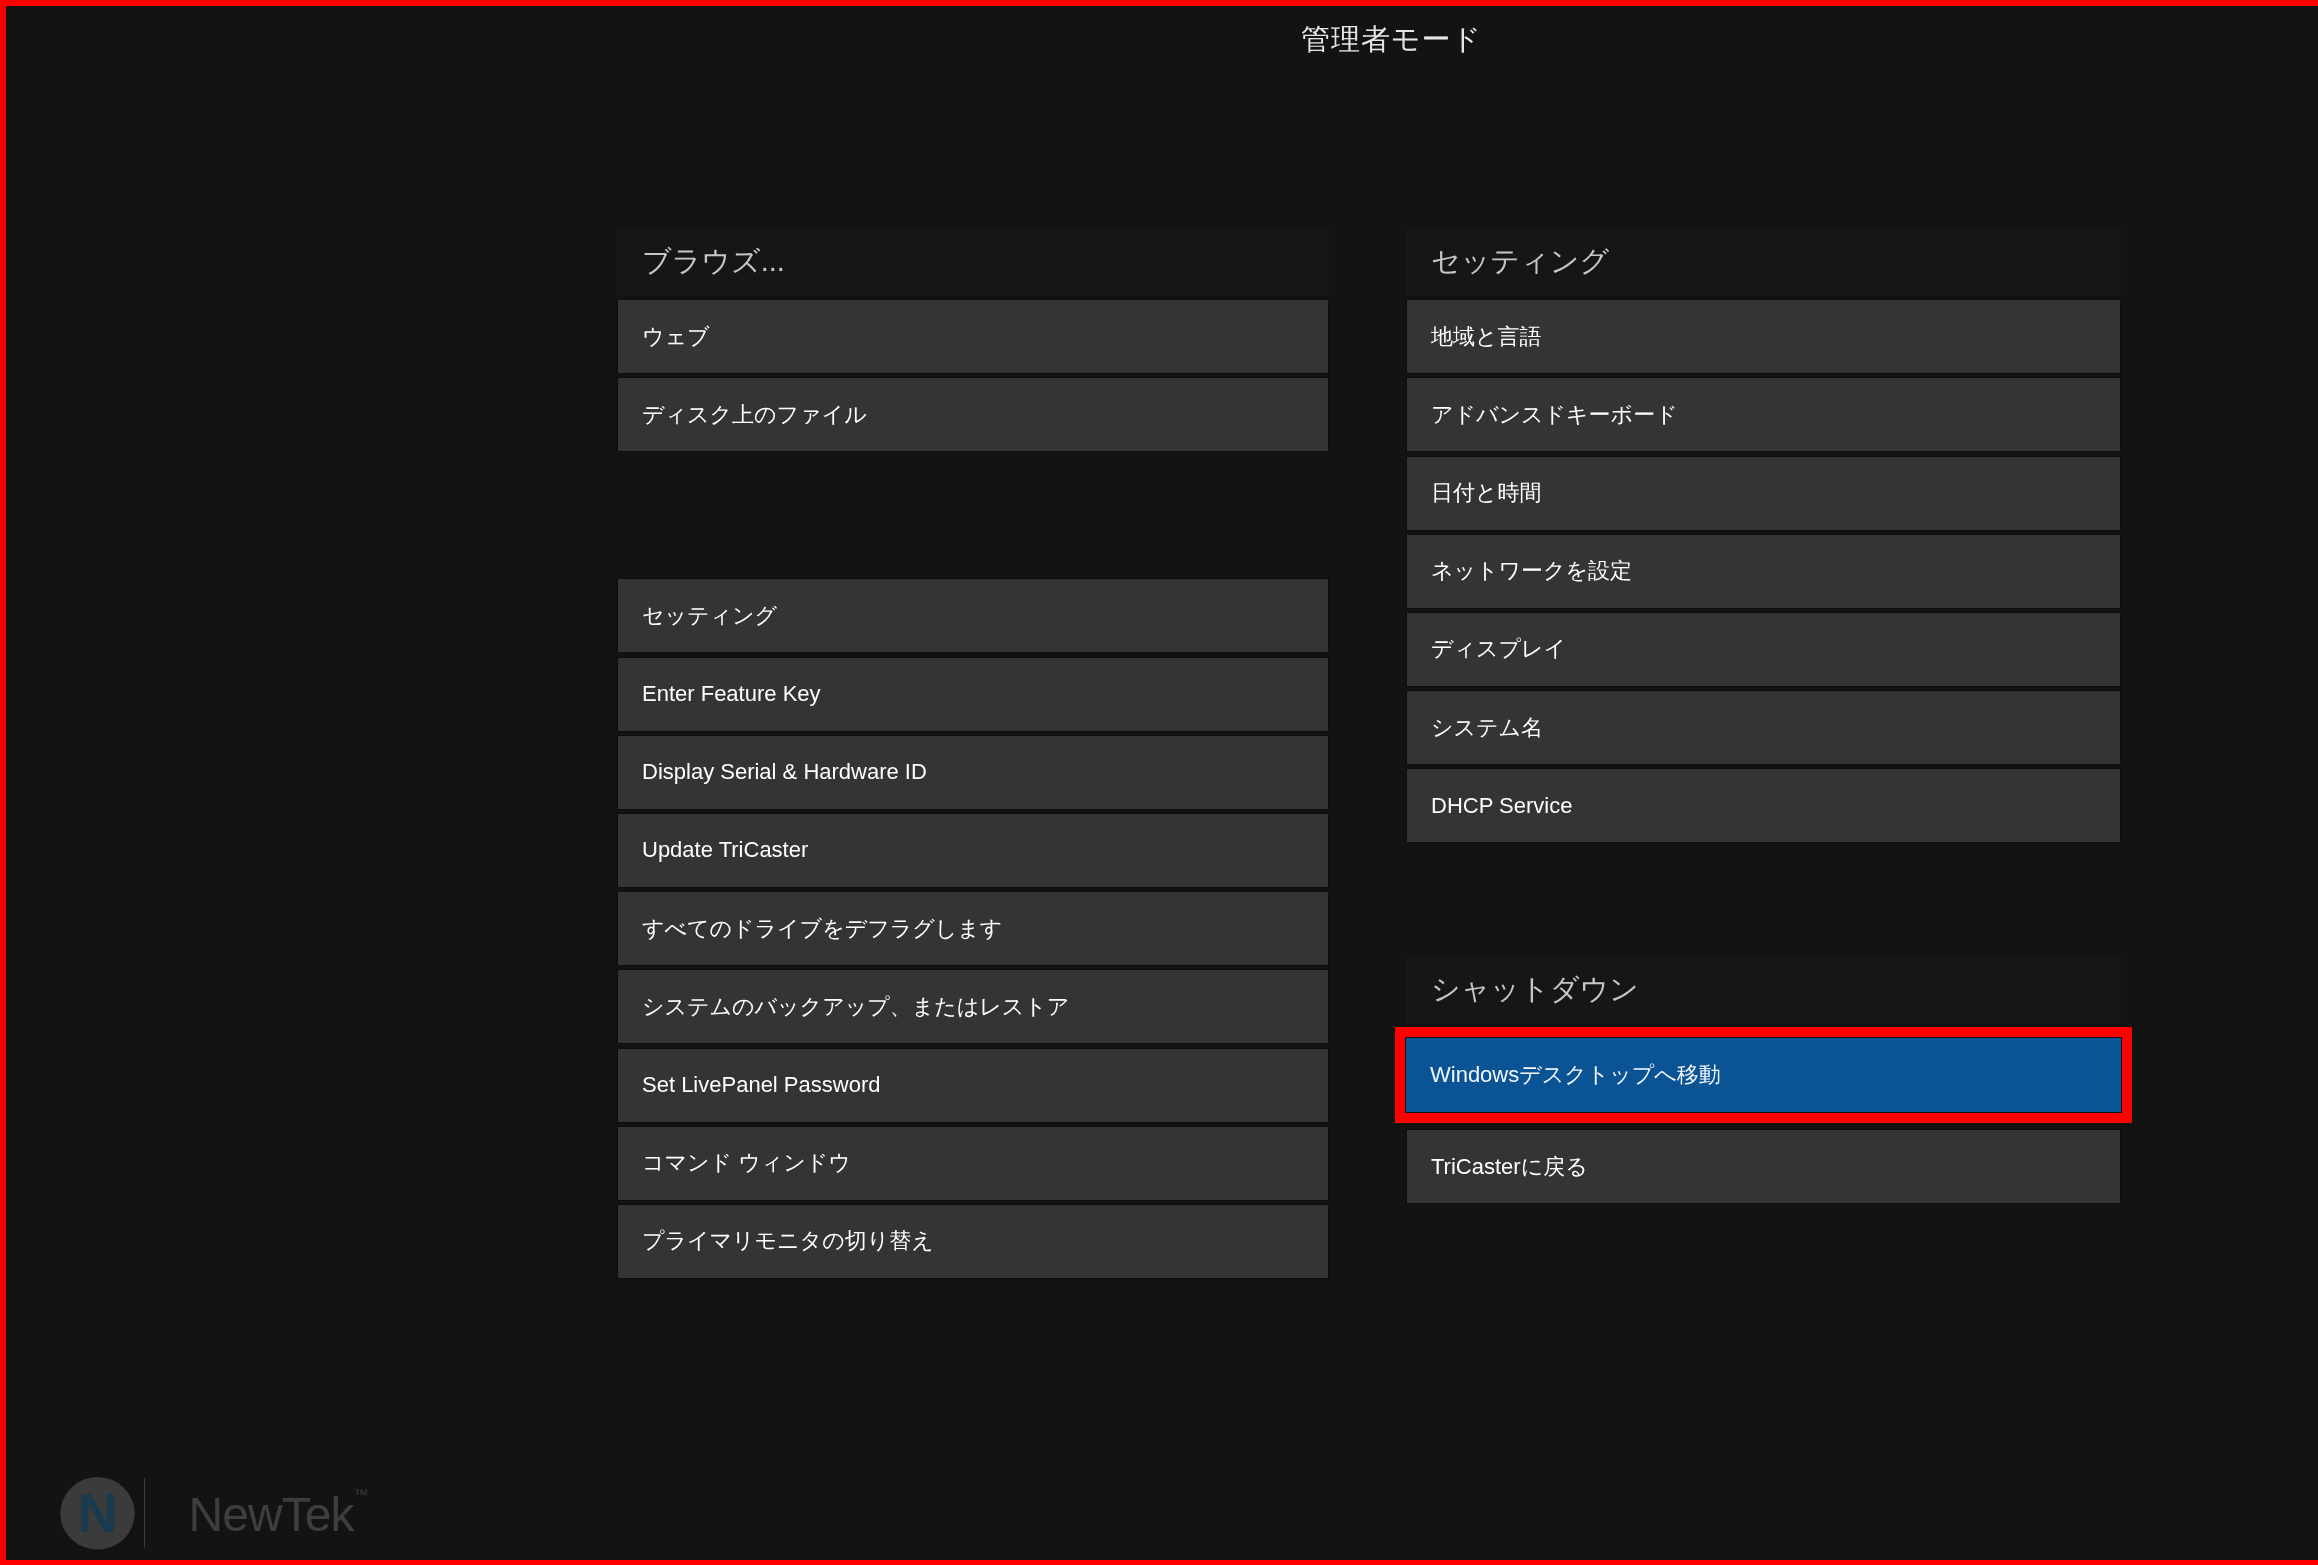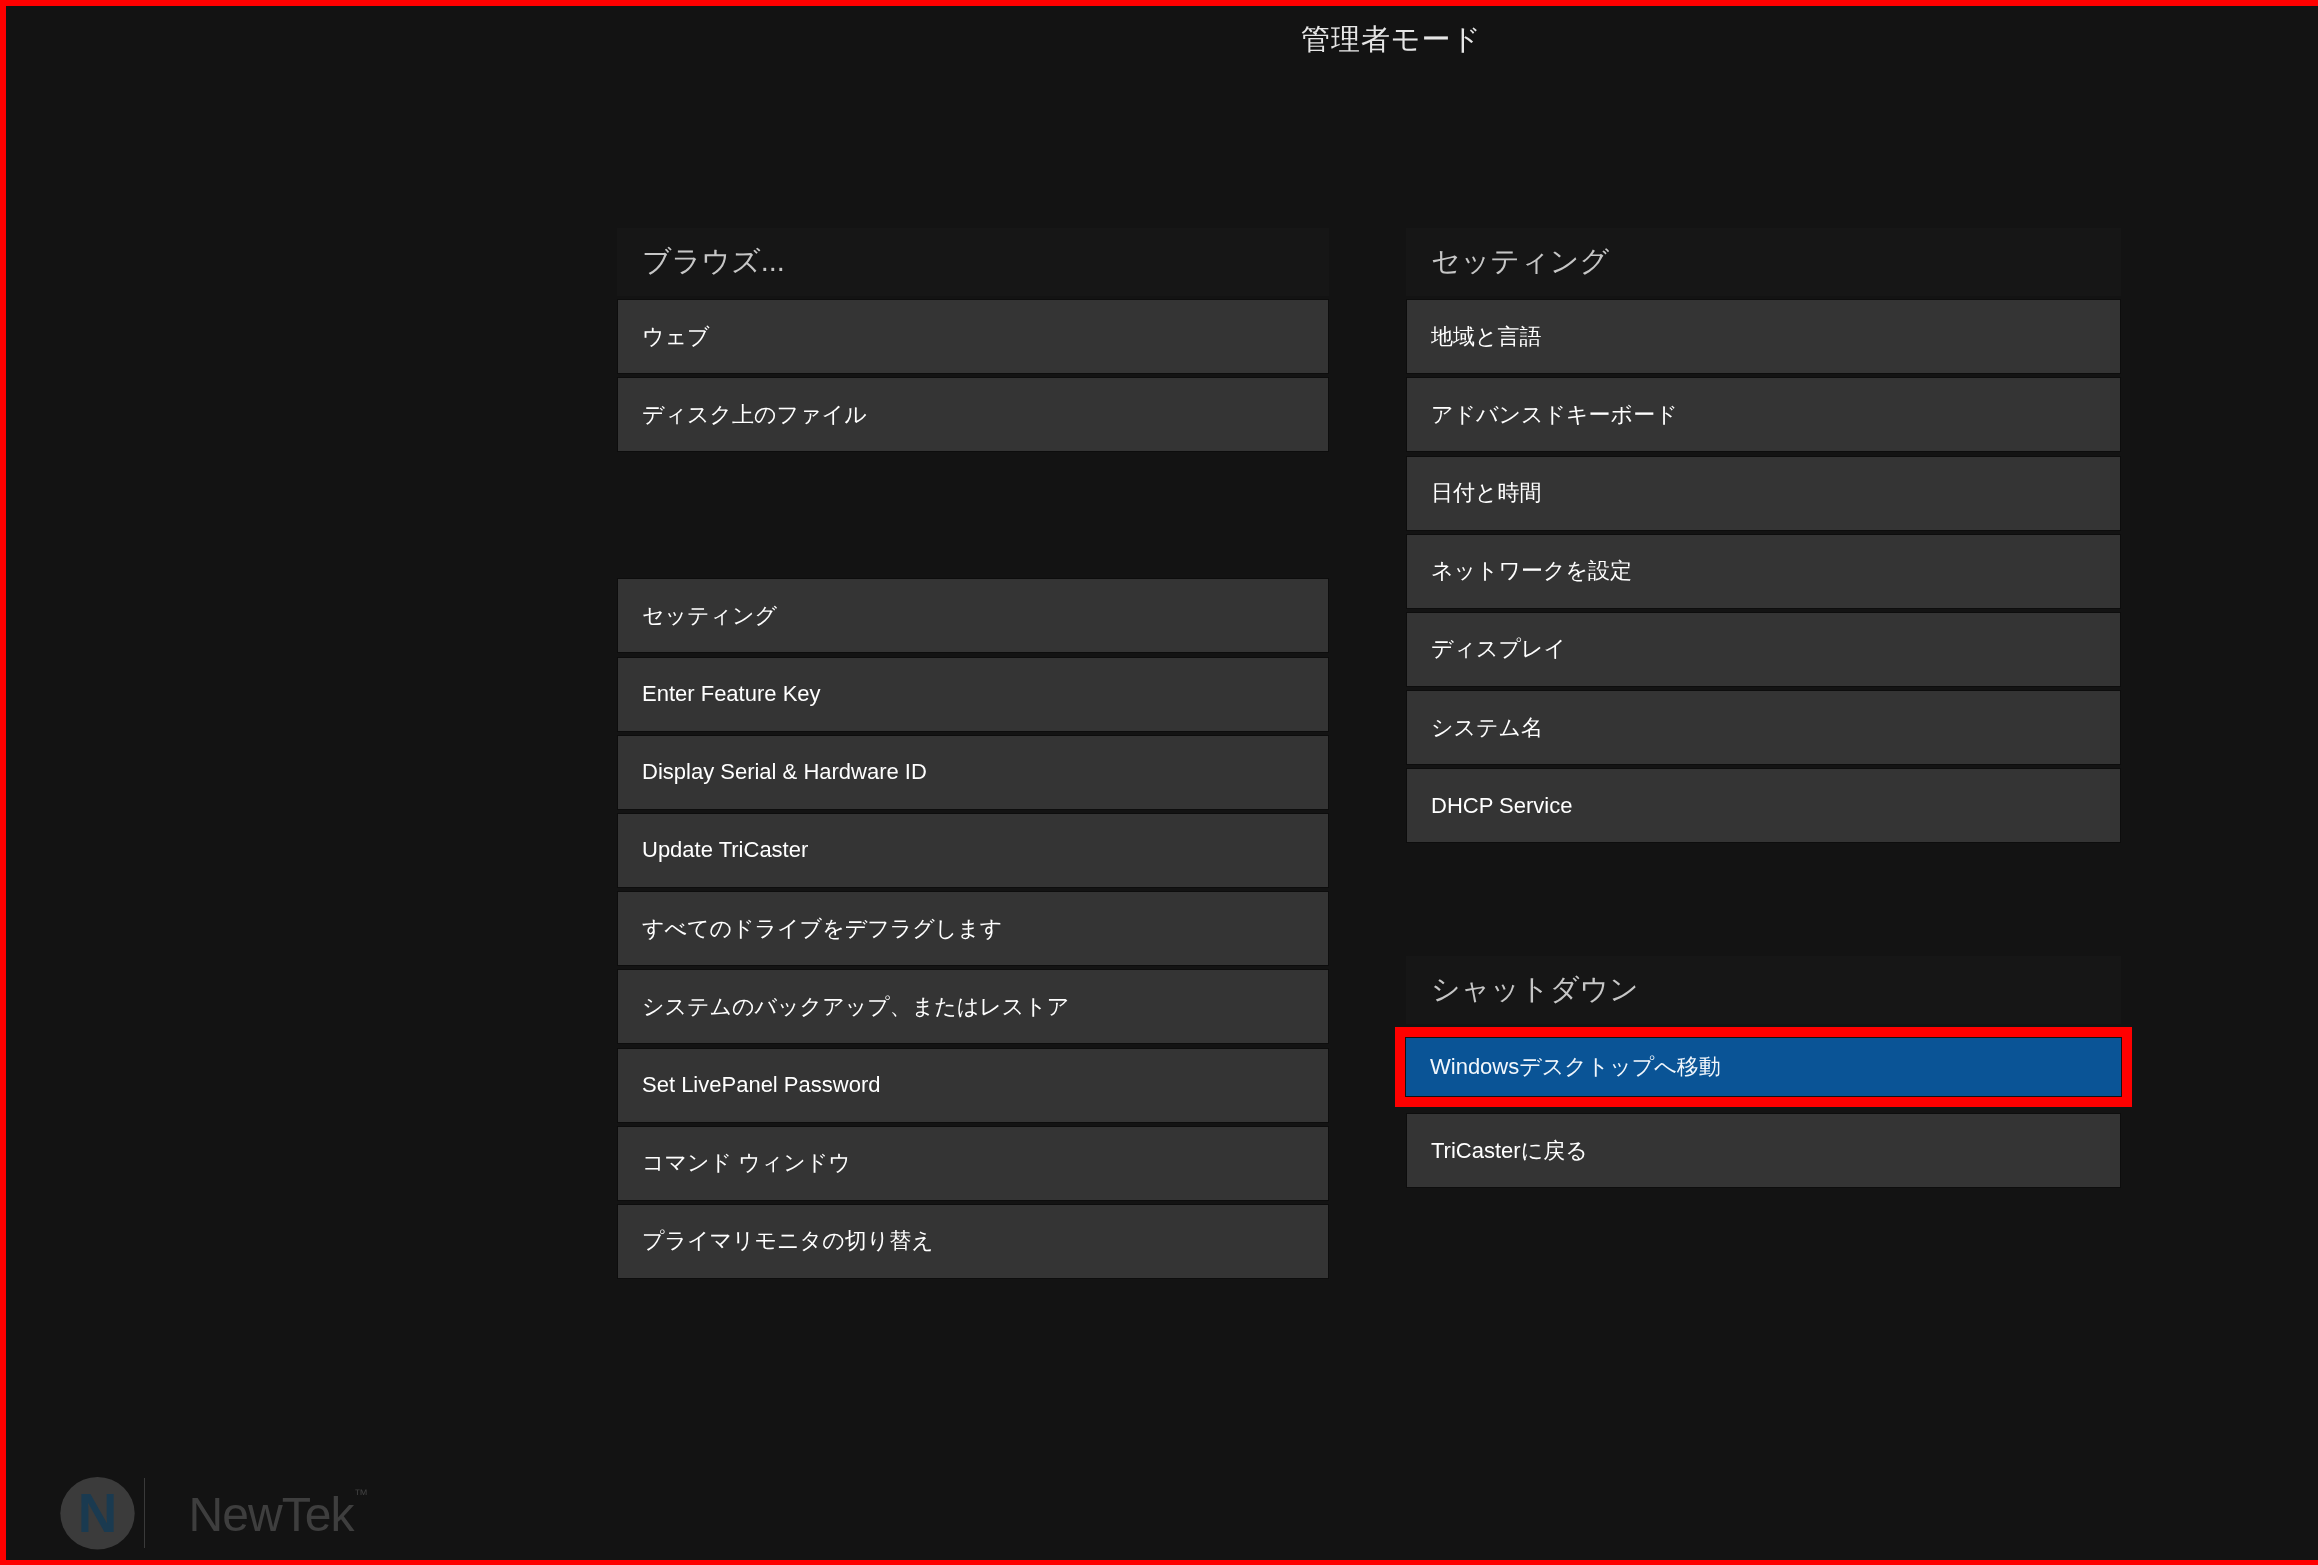--- a/index.html
+++ b/index.html
@@ -40,21 +40,21 @@
     padding:0 24px; box-sizing:border-box;
     font-size:22px; color:#ffffff;
     margin-bottom:3.2px;
     cursor:default;
   }
   .shutdown-header { margin-bottom:14px; }
   .menu-item.highlighted {
     background:#0a5496;
     border:none;
     color:#f2f7fc;
-    height:58px;
+    height:74px;
     position:relative;
     margin-bottom:0;
   }
   .red-frame {
     position:absolute; top:-11px; left:-11px; right:-11px; bottom:-11px;
     border:10.2px solid #ff0000;
     pointer-events:none;
   }
   .after-highlight { margin-top:16.7px; }
   .logo {

